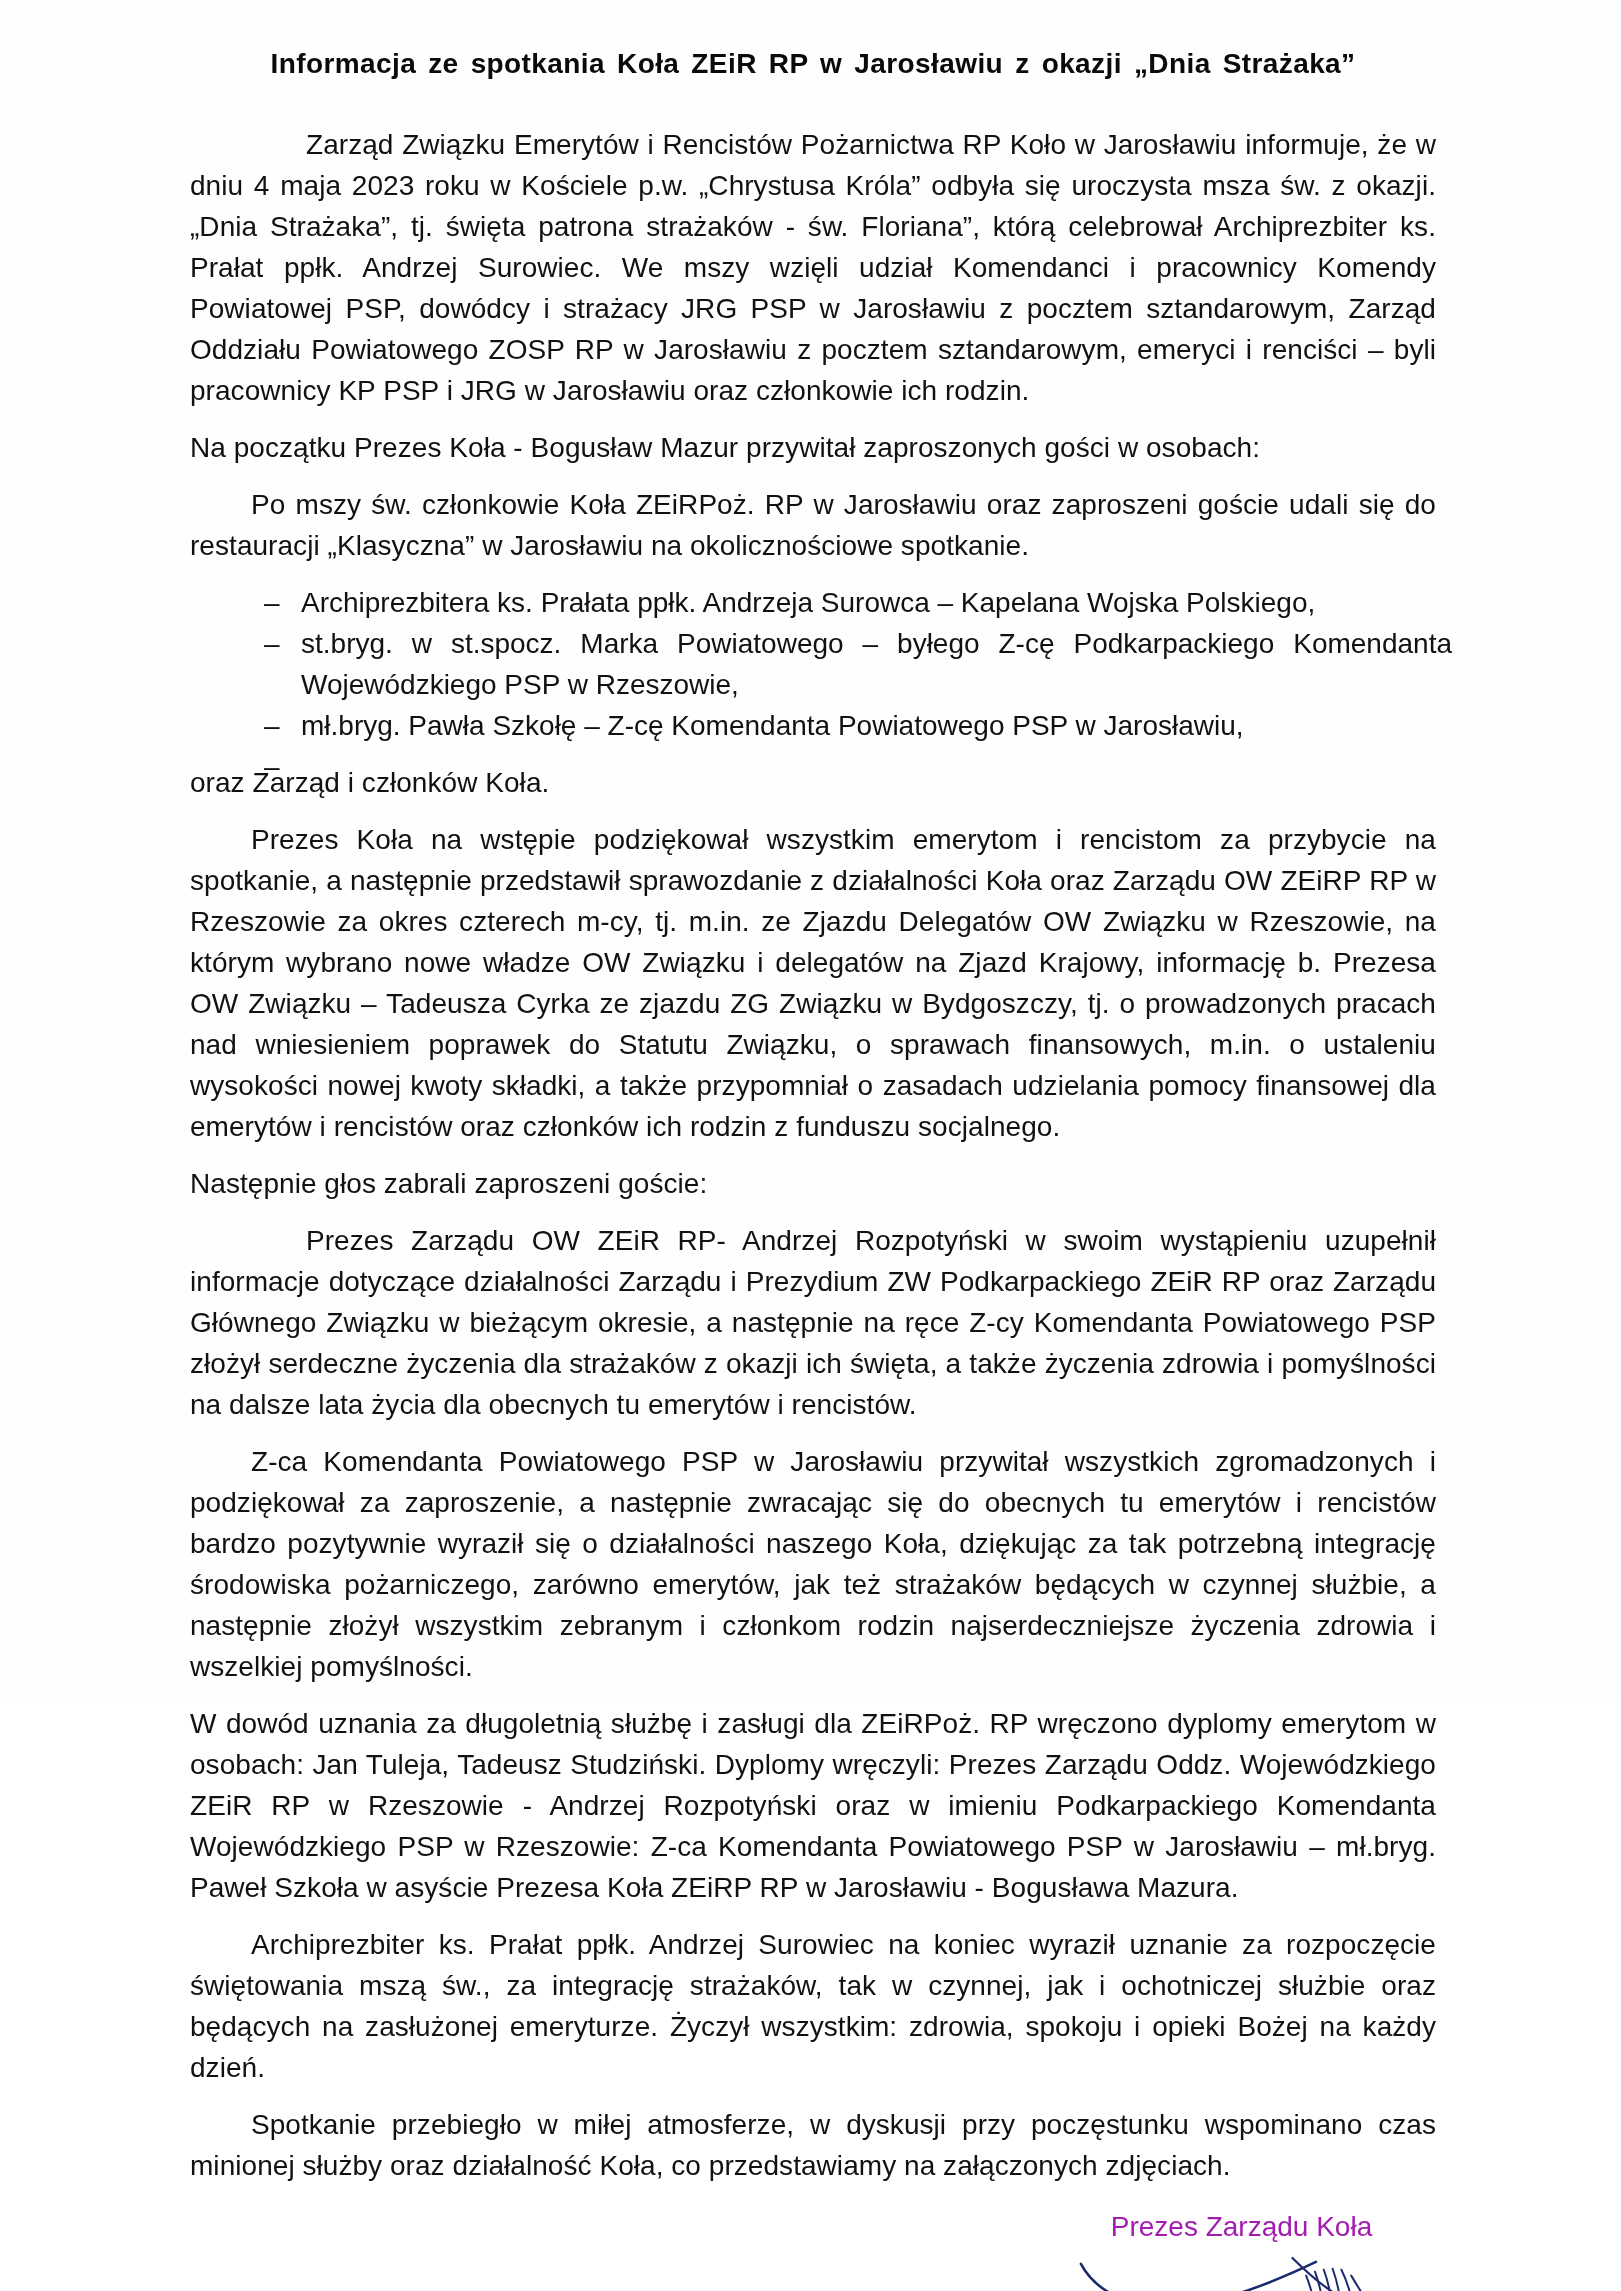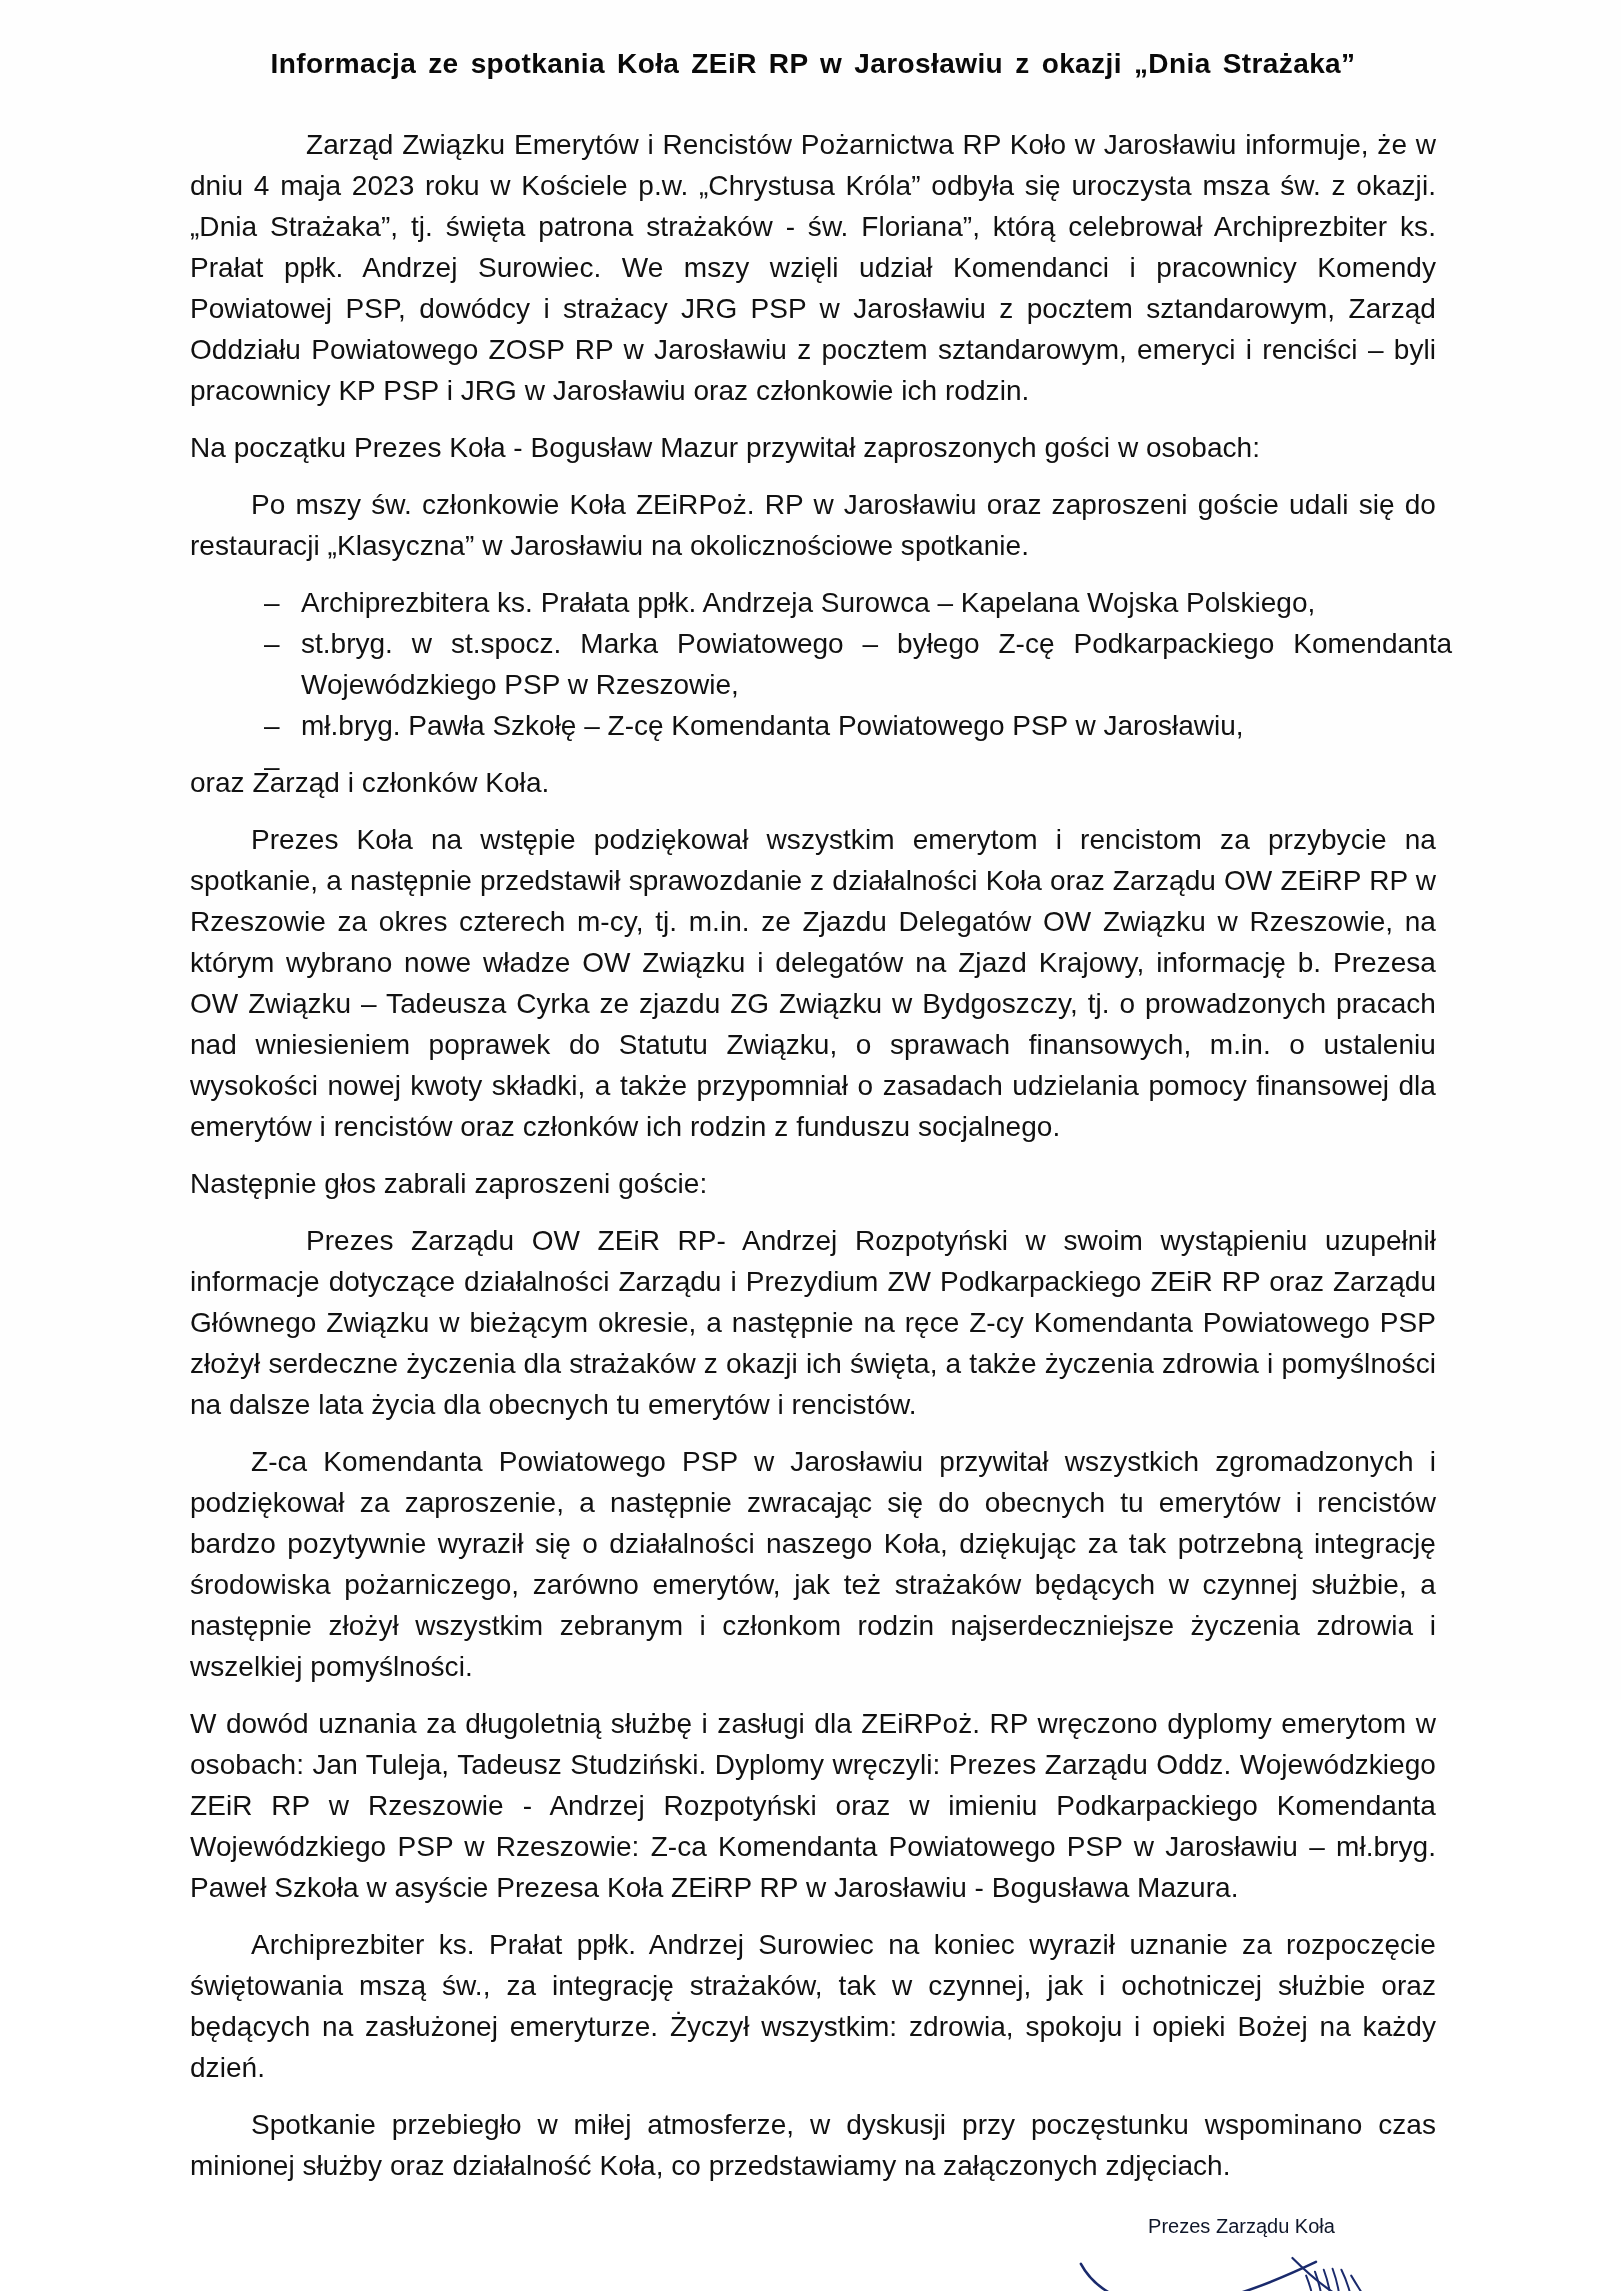--- a/index.html
+++ b/index.html
@@ -86,23 +86,23 @@
     width: 100%;
     display: flex;
     justify-content: flex-end;
   }
   .signature-inner {
     width: 421px;
     text-align: center;
     position: relative;
   }
   .sig-role {
-    font-size: 20px;
+    font-size: 28px;
     line-height: 39px;
-    color: #0f172a;
+    color: #a21caf;
   }
   .sig-name {
     font-size: 28px;
     line-height: 39px;
     color: #111111;
   }
   .sig-mark {
     height: 71px;
     position: relative;
     display: block;

